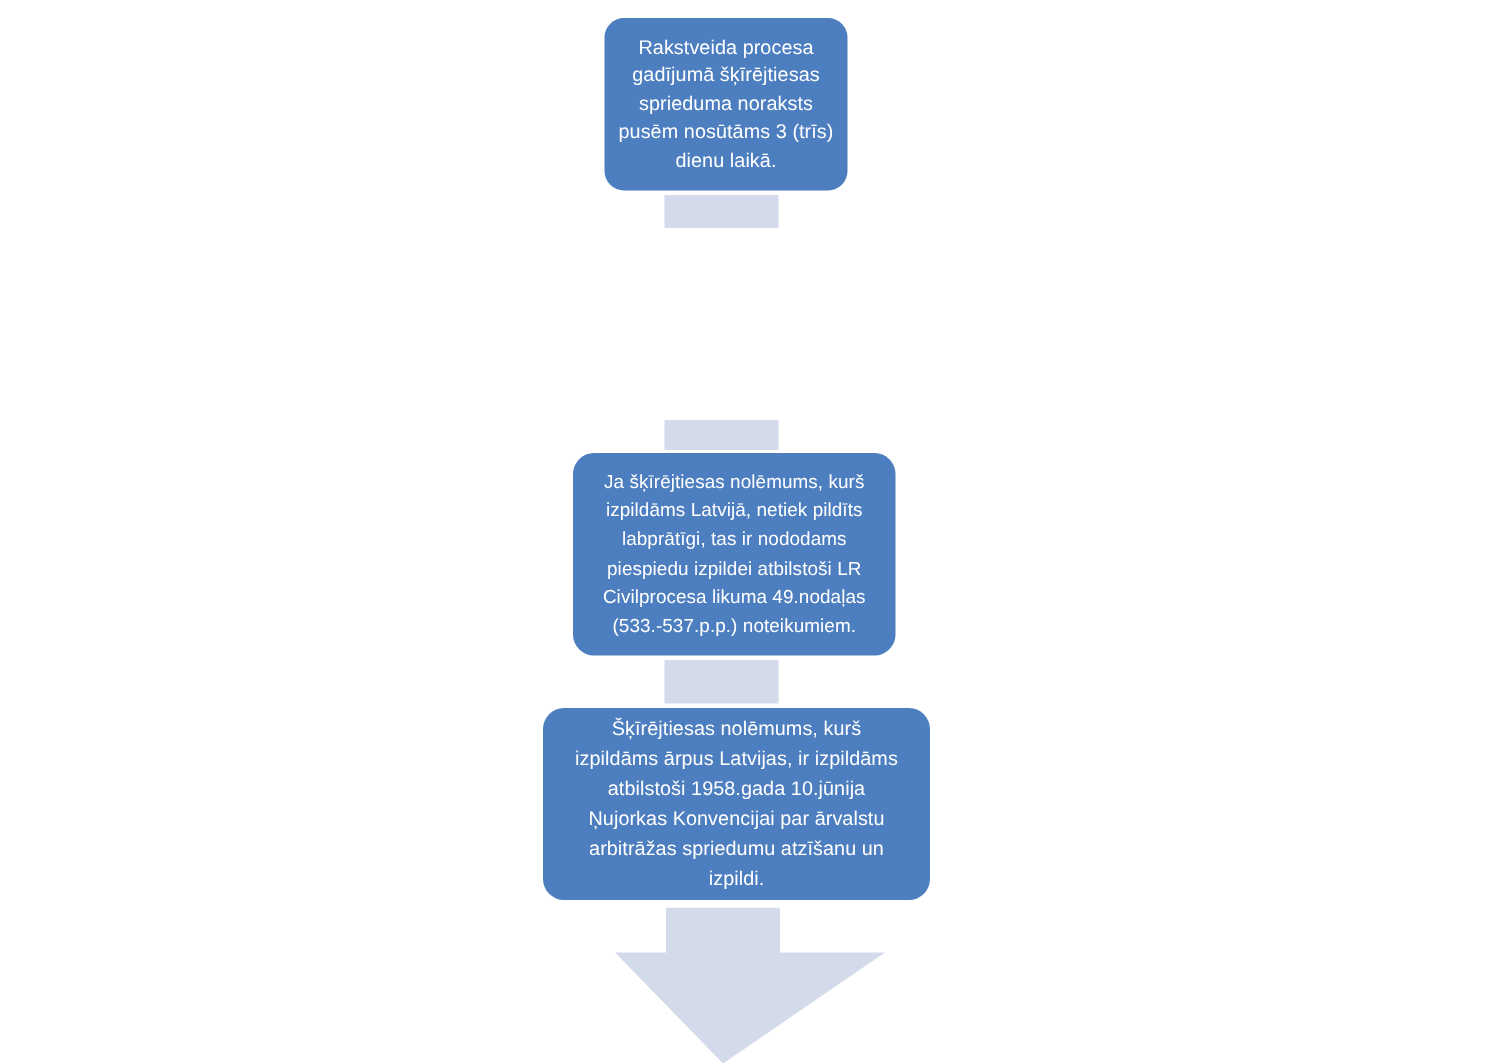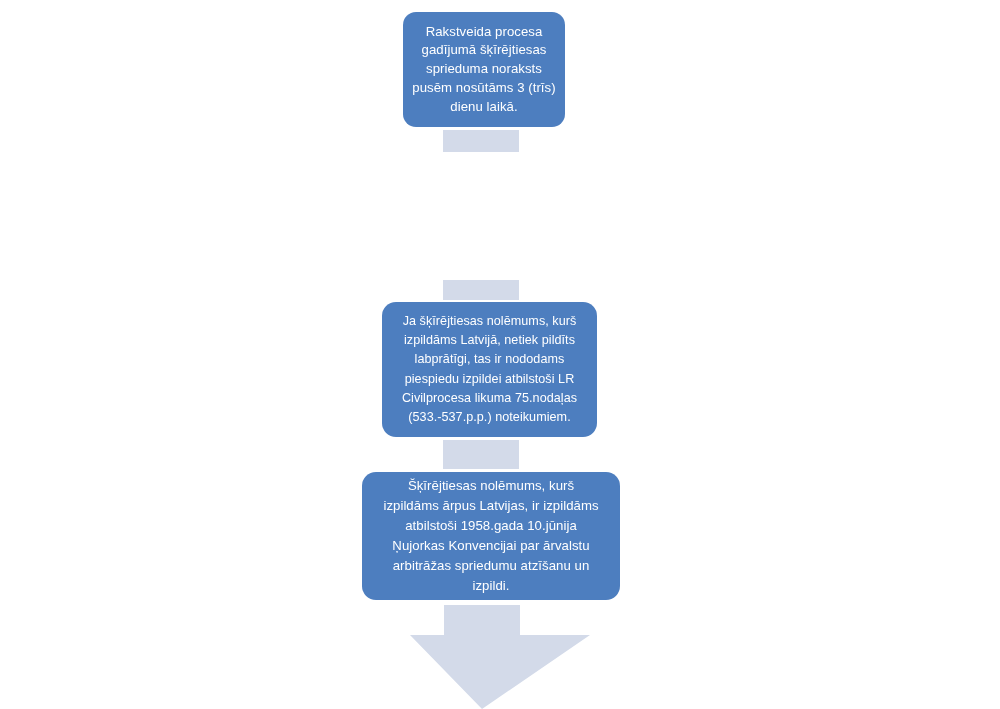--- a/index.html
+++ b/index.html
@@ -118,21 +118,21 @@
   <div class="node" id="node-1" style="background: rgb(77, 126, 191); color: rgb(255, 255, 255);">
     <span class="node-text">Rakstveida procesa gadījumā šķīrējtiesas sprieduma noraksts pusēm nosūtāms 3 (trīs) dienu laikā.</span>
   </div>
 
   <div class="connector" id="connector-1" style="background: rgb(211, 218, 233);"></div>
 
 
   <div class="connector" id="connector-2" style="background: rgb(211, 218, 233);"></div>
 
   <div class="node" id="node-3" style="background: rgb(77, 126, 191); color: rgb(255, 255, 255);">
-    <span class="node-text">Ja šķīrējtiesas nolēmums, kurš izpildāms Latvijā,  netiek pildīts labprātīgi, tas ir nododams piespiedu izpildei atbilstoši LR Civilprocesa likuma 75.nodaļas (533.-537.p.p.) noteikumiem.</span>
+    <span class="node-text">Ja šķīrējtiesas nolēmums, kurš izpildāms Latvijā,  netiek pildīts labprātīgi, tas ir nododams piespiedu izpildei atbilstoši LR Civilprocesa likuma 49.nodaļas (533.-537.p.p.) noteikumiem.</span>
   </div>
 
   <div class="connector" id="connector-3" style="background: rgb(211, 218, 233);"></div>
 
   <div class="node" id="node-4" style="background: rgb(77, 126, 191); color: rgb(255, 255, 255);">
     <span class="node-text">Šķīrējtiesas nolēmums, kurš izpildāms ārpus Latvijas, ir izpildāms atbilstoši 1958.gada 10.jūnija Ņujorkas Konvencijai par ārvalstu arbitrāžas spriedumu atzīšanu un izpildi.</span>
   </div>
 
   <div id="terminal-arrow">
     <svg width="180" height="104" viewBox="0 0 180 104" xmlns="http://www.w3.org/2000/svg">

